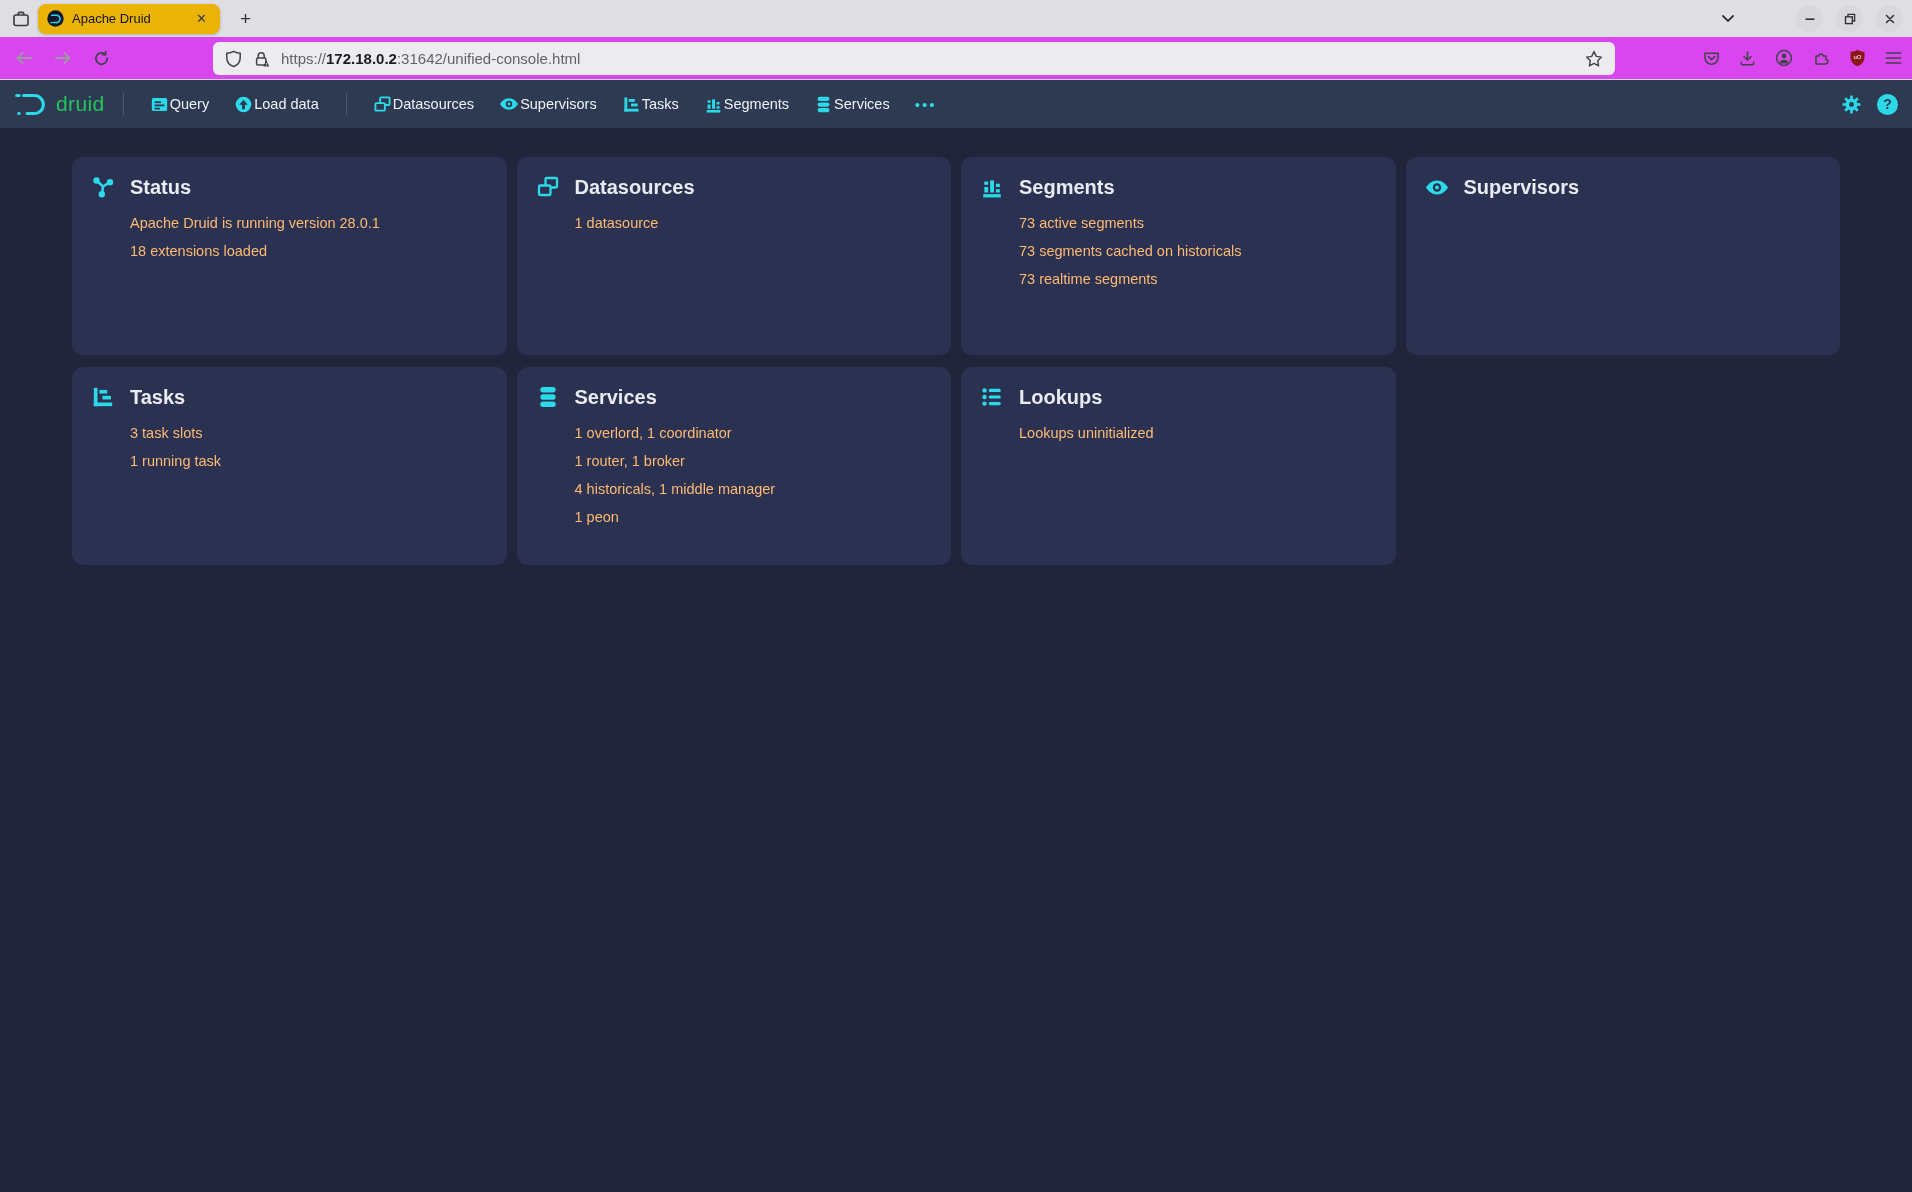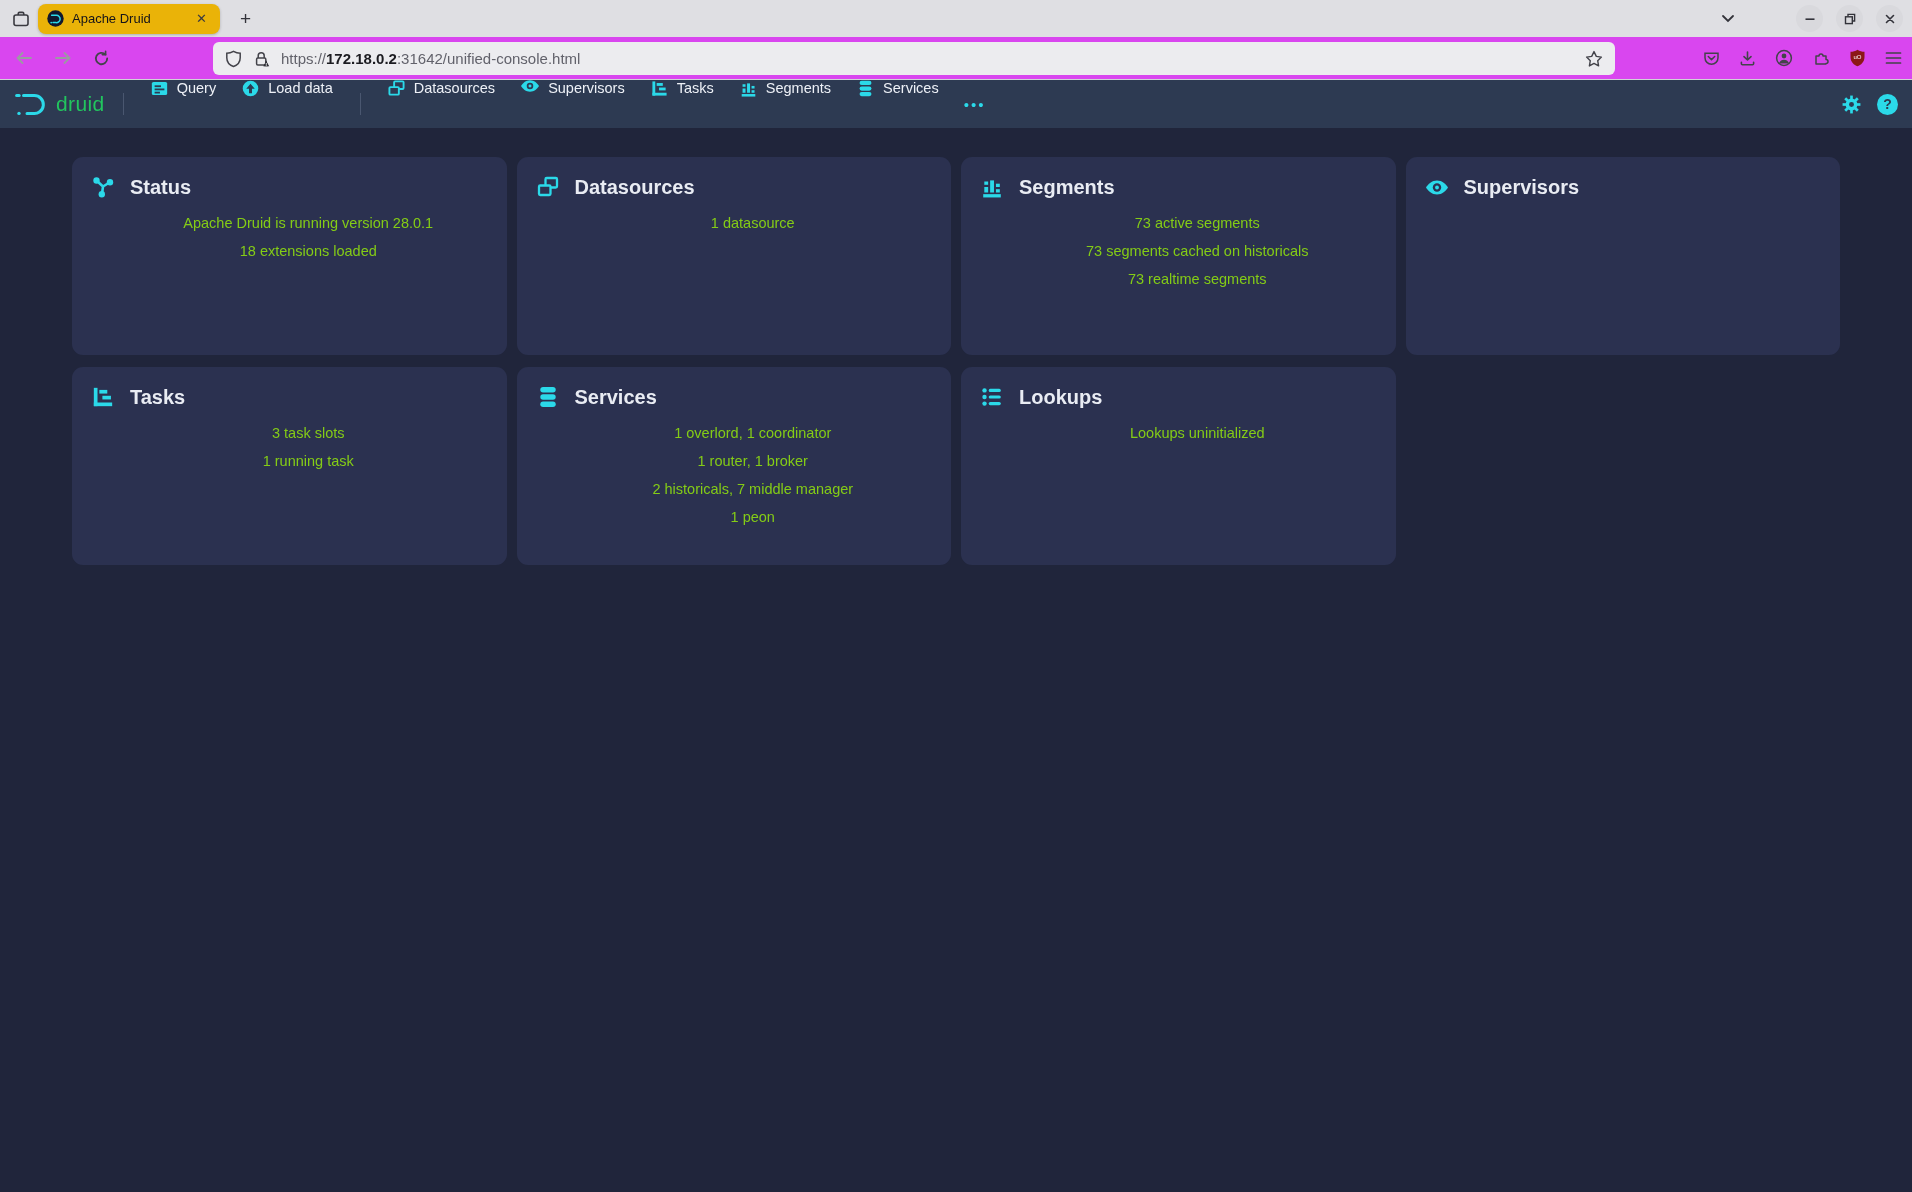--- a/index.html
+++ b/index.html
@@ -23,34 +23,34 @@
   .url-text { font-size:15px; margin-left:10px; white-space:nowrap; color:#62626b; }
   .url-host { color:#1c1c21; font-weight:700; }
   .url-star { margin-left:auto; display:flex; align-items:center; }
   .toolbar-right { position:absolute; right:10px; top:0; height:42px; display:flex; align-items:center; gap:19px; }
 
   
   .navbar { height:48px; background:#2d3a52; display:flex; align-items:center; padding:0 14px; }
   .brand { display:flex; align-items:center; gap:9px; padding-right:4px; }
   .brand-text { font-size:21px; color:#22c55e; letter-spacing:.4px; }
   .nav-divider { width:1px; height:22px; background:#4a5770; margin:0 14px; }
-  .nav-item { display:flex; align-items:flex-start; gap:9px; padding:0 13px; height:48px; font-size:14.5px; color:#eef1f7; cursor:pointer; }
+  .nav-item { display:flex; align-items:center; gap:2px; padding:0 13px; height:48px; font-size:14.5px; color:#eef1f7; cursor:pointer; }
   .nav-more { display:flex; align-items:center; padding:0 12px; color:#2bd9e9; font-size:15px; letter-spacing:2px; cursor:pointer; }
   .navbar-right { margin-left:auto; display:flex; align-items:center; gap:16px; }
   .help-circle { width:21px; height:21px; border-radius:50%; background:#2bd9e9; color:#2d3a52; font-weight:700; font-size:14px; display:flex; align-items:center; justify-content:center; cursor:pointer; }
   .gear-btn { display:flex; align-items:center; cursor:pointer; }
 
   
   .content { margin:29px 72px 0 72px; display:grid; grid-template-columns:repeat(4,1fr); gap:12px 10px; }
   .card { background:#2b3150; height:198px; padding:15px 20px; border-radius:11px; cursor:pointer; }
   .card-head { display:flex; align-items:center; gap:16px; height:30px; }
   .card-icon { width:22px; height:22px; flex:0 0 22px; display:flex; align-items:center; }
   .card-title { font-size:20px; font-weight:700; color:#e9ecf3; }
   .card-body { margin-left:38px; margin-top:7px; }
-  .card-line { line-height:28px; font-size:14.5px; color:#84cc16;text-align:center; }
+  .card-line { line-height:28px; font-size:14.5px; color:#fdba74; }
 
   svg { display:block; }
 </style>
 </head>
 <body>
 
 <div>
 
   <div class="tabbar">
     <div class="fx-view">
@@ -409,21 +409,21 @@
           <rect x="3" y="1" width="14" height="5" rx="2.5"></rect>
           <rect x="3" y="7.5" width="14" height="5" rx="2.5"></rect>
           <rect x="3" y="14" width="14" height="5" rx="2.5"></rect>
         </svg>
       </span>
       <span class="card-title">Services</span>
     </div>
     <div class="card-body">
       <div class="card-line">1 overlord, 1 coordinator</div>
       <div class="card-line">1 router, 1 broker</div>
-      <div class="card-line">2 historicals, 7 middle manager</div>
+      <div class="card-line">4 historicals, 1 middle manager</div>
       <div class="card-line">1 peon</div>
     </div>
   </div>
 
   <div class="card">
     <div class="card-head">
       <span class="card-icon">
         <svg width="22" height="22" viewBox="0 0 20 20" fill="#2bd9e9">
           <circle cx="3.2" cy="4" r="2"></circle>
           <rect x="7" y="2.6" width="11" height="2.8" rx="1.4"></rect>

